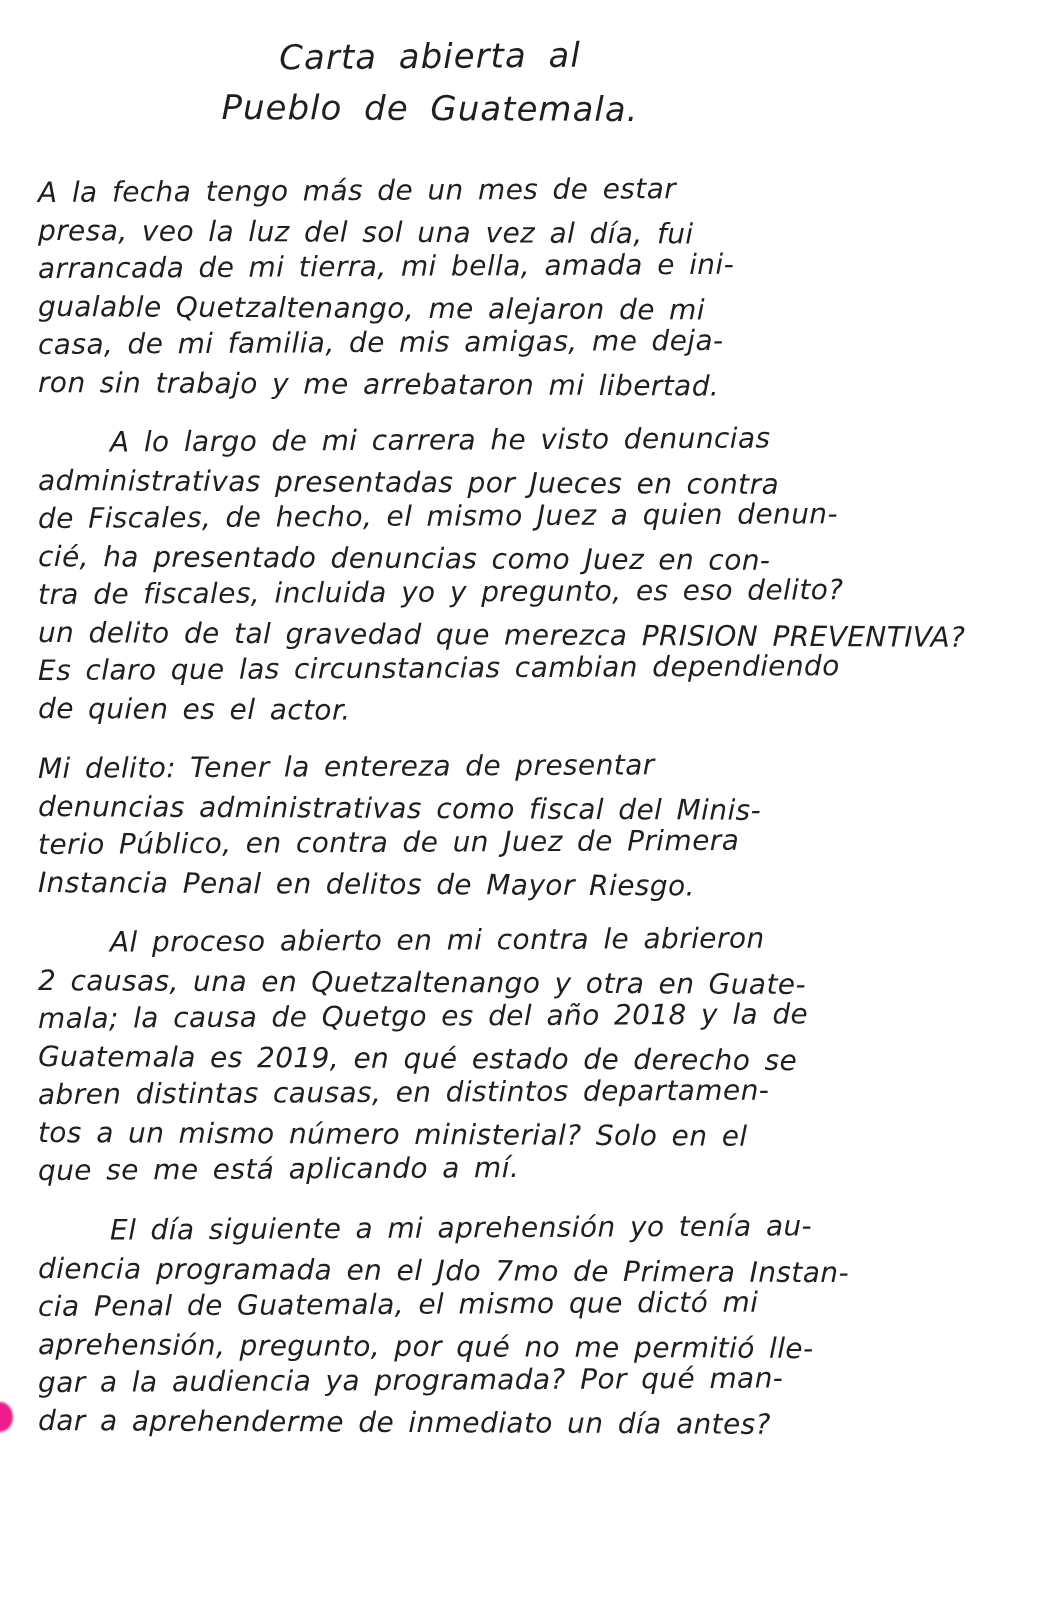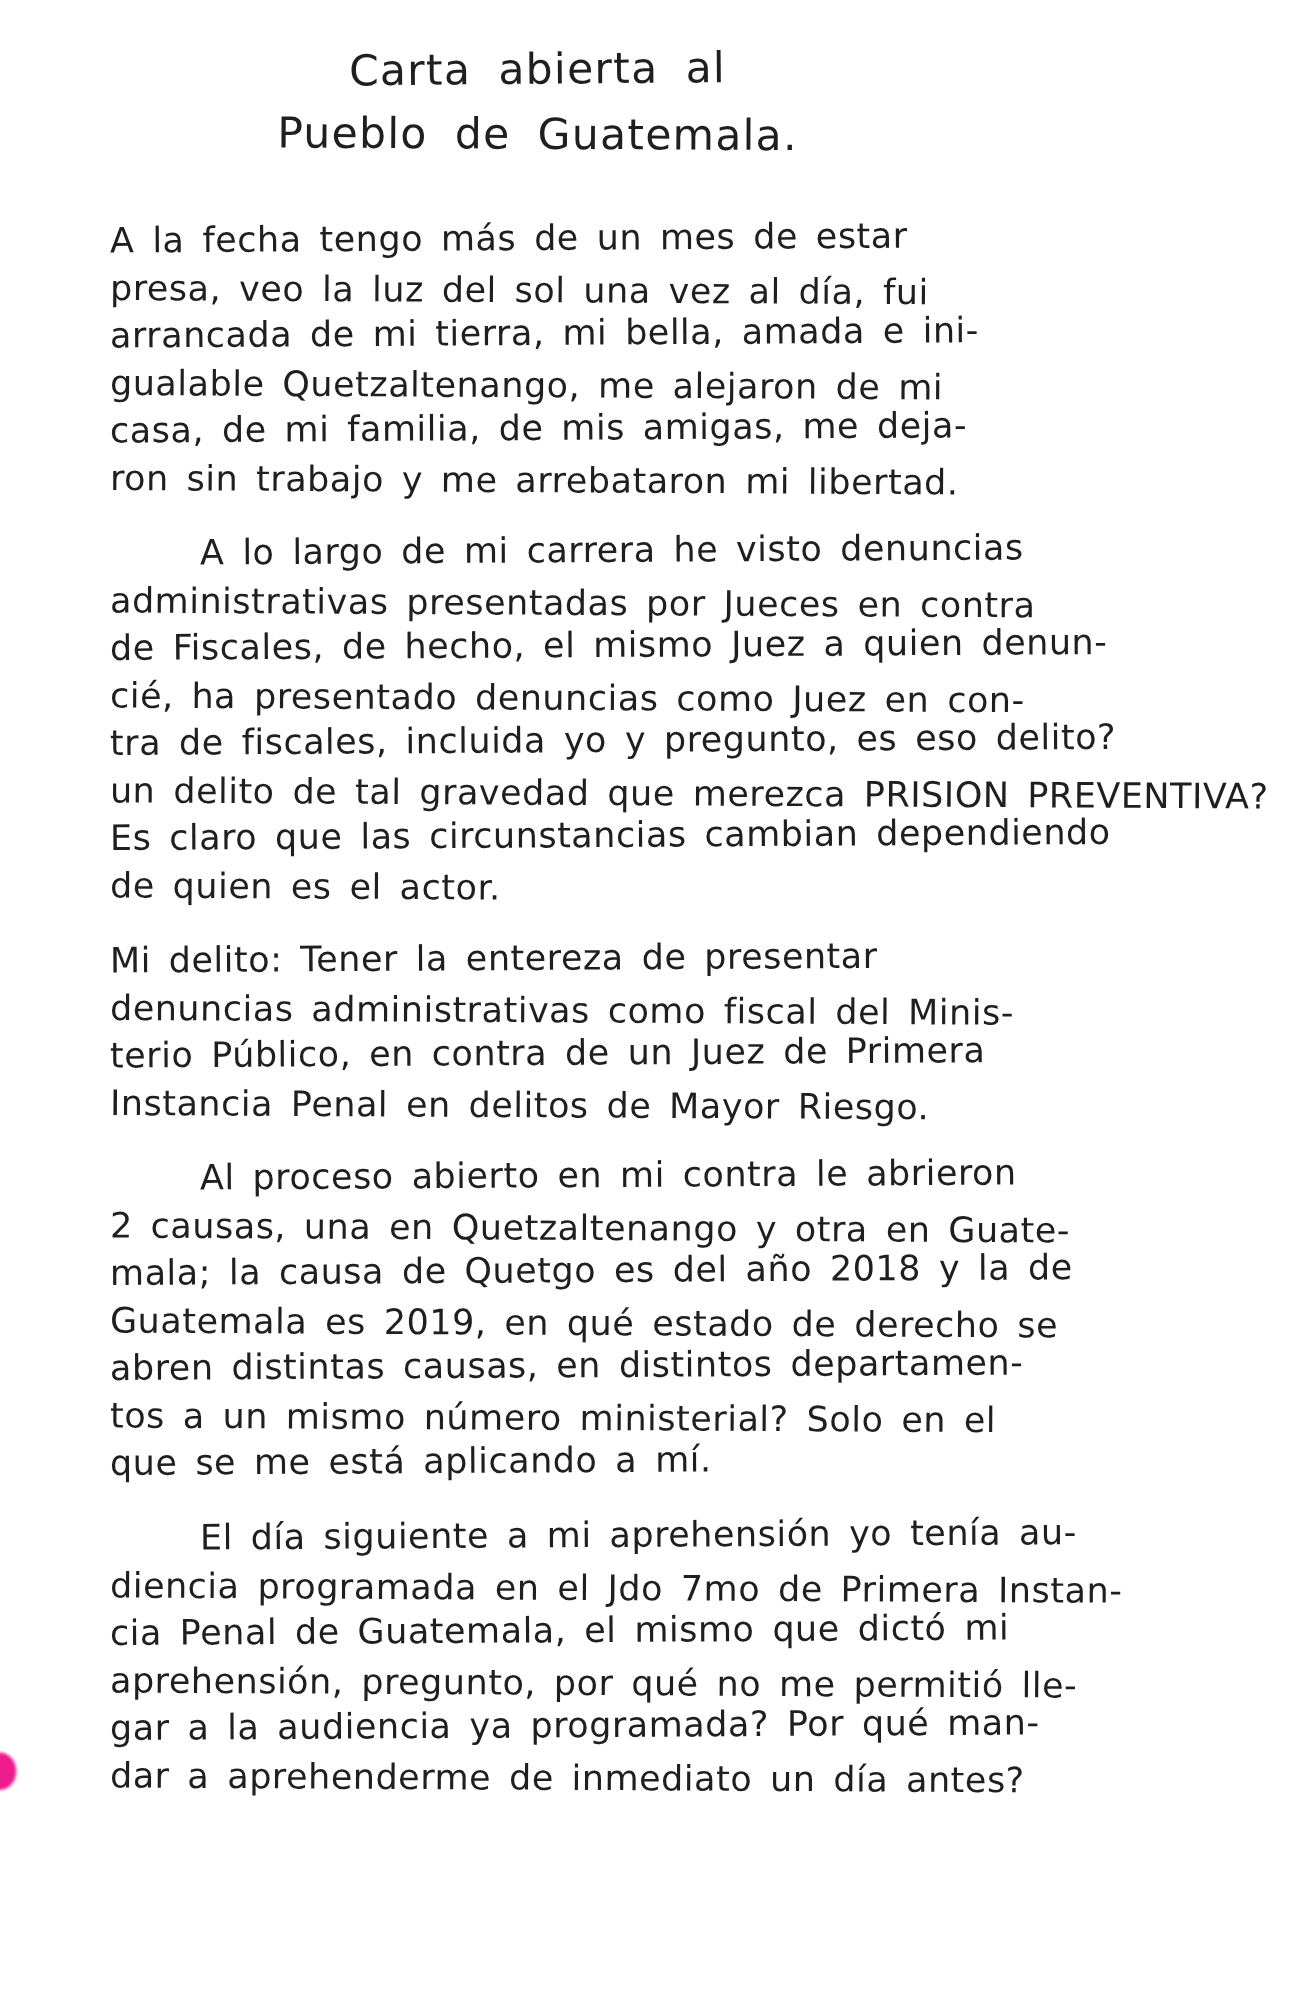--- a/index.html
+++ b/index.html
@@ -7,36 +7,37 @@
     padding: 0;
     background: #ffffff;
   }
   .page {
     position: relative;
     width: 1045px;
     height: 1600px;
     background: #ffffff;
     overflow: hidden;
     font-family: "DejaVu Sans", sans-serif;
+    font-style: italic;
     color: #1f1f1f;
   }
   .title-block {
     margin: 30px 0 0 150px;
     width: 560px;
     text-align: center;
     font-size: 34px;
     line-height: 52px;
     letter-spacing: 1px;
     word-spacing: 10px;
   }
   .title-line { white-space: nowrap; }
   .title-line:nth-child(1) { transform: rotate(-0.5deg); }
   .title-line:nth-child(2) { transform: rotate(0.3deg); }
   .content {
-    padding: 40px 20px 0 88px;
+    padding: 40px 20px 0 38px;
   }
   .paragraph {
     margin: 0 0 22px 0;
   }
   .line {
     font-size: 28px;
     line-height: 38px;
     letter-spacing: 0.4px;
     word-spacing: 5px;
     white-space: nowrap;

